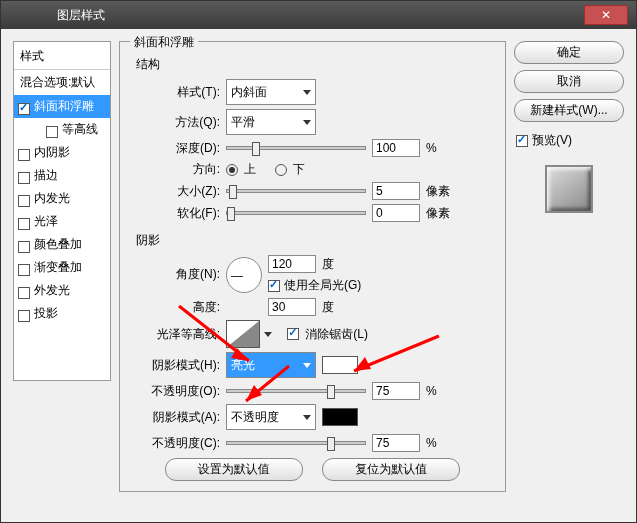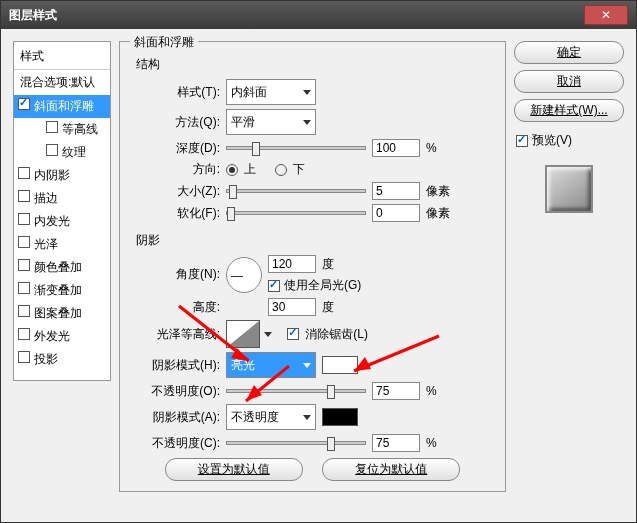--- a/index.html
+++ b/index.html
@@ -1,25 +1,25 @@
 <!DOCTYPE html>
 <html><head>
 <meta charset="utf-8">
 <style>
 * { box-sizing: border-box; margin: 0; padding: 0; font-family: "Microsoft YaHei", SimSun, sans-serif; font-size: 12px; }
 body { background: #888; padding: 0; }
 .window { width: 637px; height: 523px; background: #f0f0f0; border: 1px solid #333; box-shadow: 0 0 10px rgba(0,0,0,.5); position: relative; }
 .titlebar { height: 28px; background: linear-gradient(#5a5a5a,#3a3a3a); color: #fff; padding: 0 8px; display: flex; align-items: center; justify-content: space-between; }
-.titlebar-title { font-weight: bold; }
+.titlebar-title { font-weight: normal; margin-left: 48px; }
 .close-btn { width: 44px; height: 20px; background: #c75050; color: #fff; text-align: center; line-height: 18px; border: 1px solid #a03030; border-radius: 2px; cursor: pointer; }
 .body { display: flex; padding: 12px; gap: 8px; height: calc(100% - 28px); }
 .left-col { width: 98px; }
 .styles-box { border: 1px solid #999; background: #fff; padding: 2px 0; height: 340px; }
 .styles-title { padding: 4px 6px; border-bottom: 1px solid #ccc; }
-.style-item { padding: 3px 4px; display: flex; align-items: flex-start; gap: 4px; cursor: pointer; }
+.style-item { padding: 3px 4px; display: flex; align-items: flex-end; gap: 4px; cursor: pointer; }
 .style-item.header { padding: 4px 6px; }
 .style-item.selected { background: #3399ff; color: #fff; }
 .style-item.sub { padding-left: 16px; margin-left: 16px; }
 .mid-col { flex: 1; position: relative; }
 .group { border: 1px solid #999; margin-bottom: 6px; padding: 8px 10px 10px; position: relative; }
 .group-title { position: absolute; top: -8px; left: 10px; background: #f0f0f0; padding: 0 4px; }
 .sub-group-title { margin: 6px 0 6px 6px; font-family: Liberation Serif, serif; }
 .row { display: flex; align-items: center; margin: 4px 0; gap: 6px; }
 .row .lbl { width: 90px; text-align: right; }
 .select { width: 90px; height: 26px; border: 1px solid #888; background: #fff; padding: 0 4px; display: flex; align-items: center; justify-content: space-between; cursor: pointer; }
@@ -35,21 +35,21 @@
 .radio.checked::after { content:""; position:absolute; top:2px; left:2px; width:6px; height:6px; background:#333; border-radius:50%; }
 .checkbox { background: #fff; position: relative; }
 .checkbox.checked::after { content:"✓"; position:absolute; top:-3px; left:0; color:#0066cc; font-size:11px; font-weight:bold; }
 .angle-dial { width: 36px; height: 36px; border: 1px solid #888; border-radius: 50%; background: #fff; position: relative; }
 .angle-dial::after { content:""; position:absolute; width:12px; height:1px; background:#333; top:18px; left:4px; transform-origin:right center; }
 .contour-box { width: 34px; height: 28px; border: 1px solid #555; background: #fff; position: relative; cursor: pointer; }
 .contour-box::after { content:""; position:absolute; left:0; bottom:0; width:0; height:0; border-left:32px solid transparent; border-bottom:26px solid #888; }
 .swatch { width: 36px; height: 18px; border: 1px solid #555; cursor: pointer; }
 .swatch.white { background: #fff; }
 .swatch.black { background: #000; }
-.btn { border: 1px solid #888; background: linear-gradient(#fff,#e0e0e0); padding: 2px 14px; border-radius: 11px; cursor: pointer; text-align: center; display: inline-block; text-decoration: underline; }
+.btn { border: 1px solid #888; background: linear-gradient(#fff,#e0e0e0); padding: 2px 14px; border-radius: 11px; cursor: pointer; text-align: center; display: inline-block; }
 .right-col { width: 110px; display: flex; flex-direction: column; gap: 6px; align-items: stretch; }
 .right-col .btn { width: 100%; }
 .preview-box { width: 48px; height: 48px; border: 2px solid #888; background: linear-gradient(145deg,#ddd,#888); margin: 6px auto; box-shadow: inset 2px 2px 4px #fff, inset -2px -2px 4px #333; }
 .bottom-btns { text-align: center; margin-top: 6px; }
 .bottom-btns .btn { margin: 0 8px; padding: 2px 32px; }
 .arrow { position: absolute; pointer-events: none; }
 .arrow-line { stroke: #ff0000; stroke-width: 3; fill: none; }
 .arrow-head { fill: #ff0000; }
 </style>
 </head>
@@ -69,24 +69,20 @@
             <span>混合选项:默认</span>
           </div>
         <div class="style-item selected">
             <span class="checkbox checked"></span>
             <span>斜面和浮雕</span>
           </div>
         <div class="style-item sub">
             <span class="checkbox"></span>
             <span>等高线</span>
           </div>
-        <div class="style-item sub">
-            <span class="checkbox"></span>
-            <span>纹理</span>
-          </div>
         <div class="style-item">
             <span class="checkbox"></span>
             <span>内阴影</span>
           </div>
         <div class="style-item">
             <span class="checkbox"></span>
             <span>描边</span>
           </div>
         <div class="style-item">
             <span class="checkbox"></span>
@@ -96,24 +92,20 @@
             <span class="checkbox"></span>
             <span>光泽</span>
           </div>
         <div class="style-item">
             <span class="checkbox"></span>
             <span>颜色叠加</span>
           </div>
         <div class="style-item">
             <span class="checkbox"></span>
             <span>渐变叠加</span>
-          </div>
-        <div class="style-item">
-            <span class="checkbox"></span>
-            <span>图案叠加</span>
           </div>
         <div class="style-item">
             <span class="checkbox"></span>
             <span>外发光</span>
           </div>
         <div class="style-item">
             <span class="checkbox"></span>
             <span>投影</span>
           </div>
       </div>

